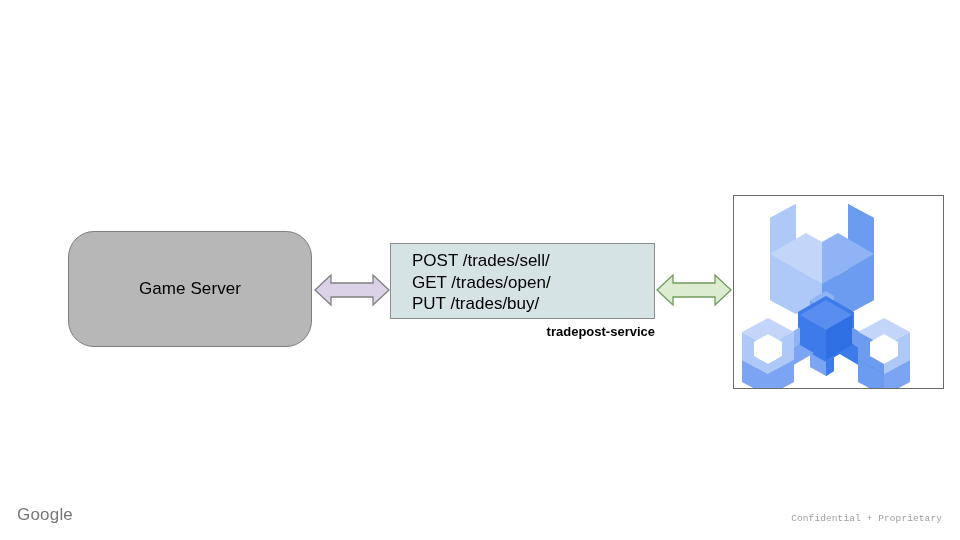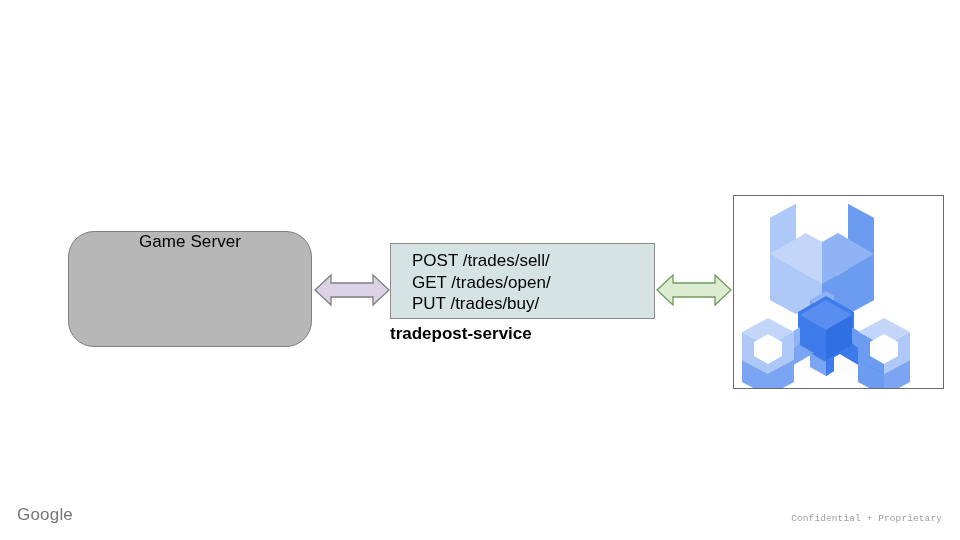--- a/index.html
+++ b/index.html
@@ -27,20 +27,21 @@
     position: absolute;
     left: 68px;
     top: 231px;
     width: 244px;
     height: 116px;
     background: #b7b7b7;
     border: 1.6px solid #7f7f7f;
     border-radius: 26px;
     box-sizing: border-box;
     display: flex;
+    align-items: center;
     justify-content: center;
   }
   #game-server-label {
     font-size: 17px;
     color: #000000;
     line-height: 1.2;
     letter-spacing: 0.1px;
     white-space: nowrap;
   }
 
@@ -60,22 +61,22 @@
     font-size: 17px;
     color: #000000;
     line-height: 21.5px;
     white-space: nowrap;
   }
   #tradepost-caption {
     position: absolute;
     left: 390px;
     top: 324px;
     width: 265px;
-    text-align: left;
-    font-size: 17px;
+    text-align: right;
+    font-size: 13px;
     font-weight: bold;
     color: #000000;
     white-space: nowrap;
   }
 
   
   .bidir-arrow {
     position: absolute;
   }
 

